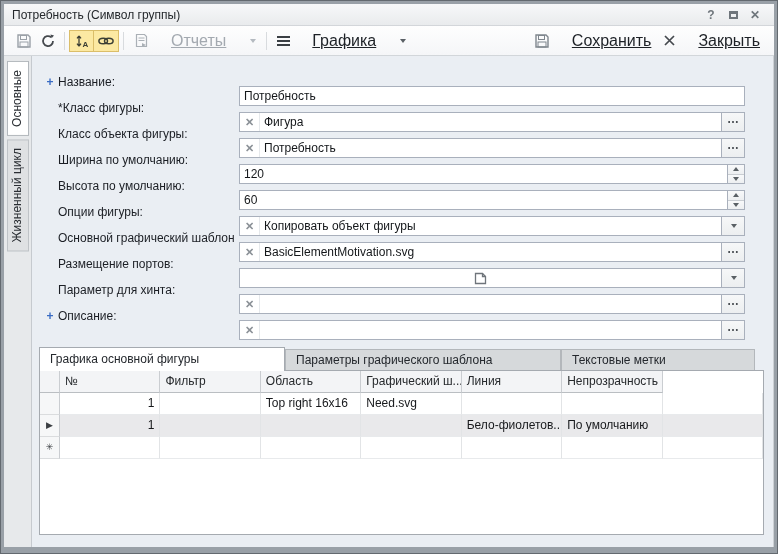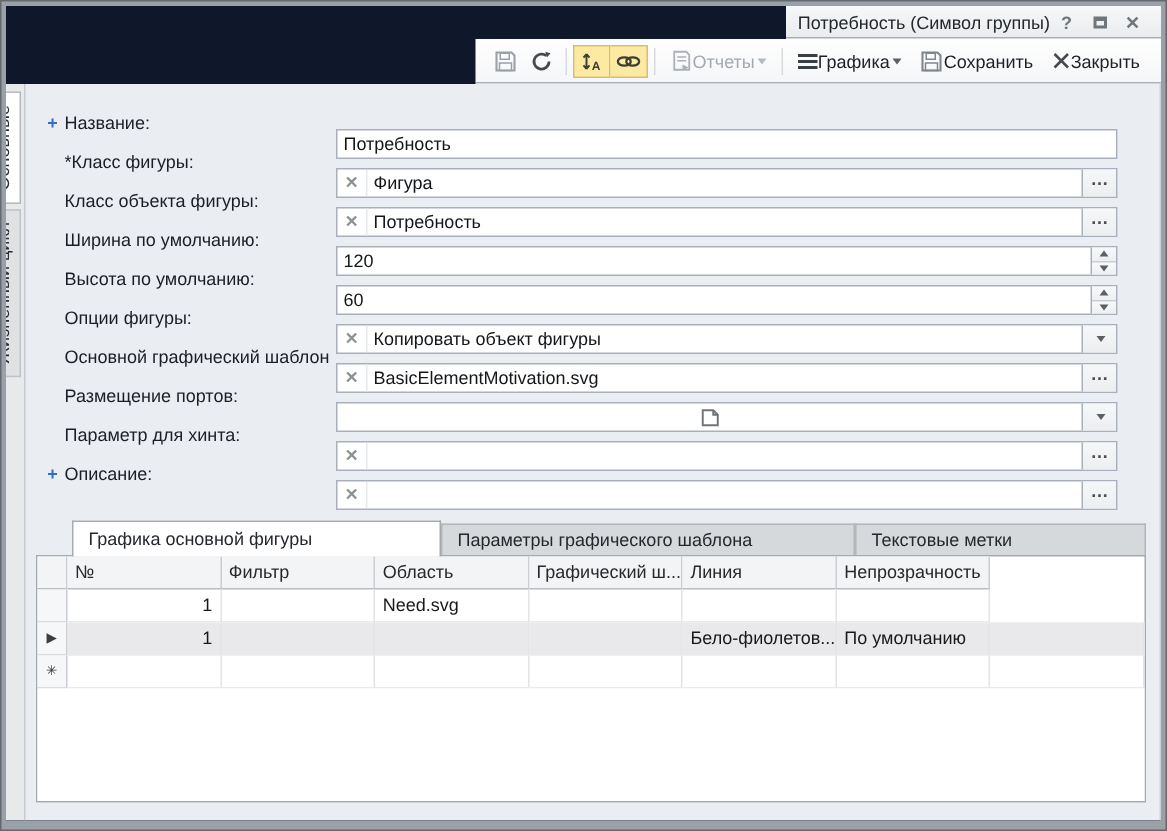--- a/index.html
+++ b/index.html
@@ -1,34 +1,34 @@
 <!DOCTYPE html>
 <html><head>
 <meta charset="utf-8">
 <style>
   * { margin:0; padding:0; box-sizing:border-box; }
   html,body { width:778px; height:554px; background:#d0d3d6; font-family:"Liberation Sans", sans-serif; }
   .window { position:relative; width:778px; height:554px; background:#99a0a7; border:1px solid #63696f; padding:3px 3px 6px 3px; }
-  .win-inner { width:100%; height:100%; background:#0f172a; display:flex; flex-direction:column; overflow:hidden;align-items:flex-end; }
+  .win-inner { width:100%; height:100%; background:#15803d; display:flex; flex-direction:column; overflow:hidden; }
 
   
   .titlebar { height:22px; flex:0 0 22px; background:linear-gradient(#f7f8f9,#e9ebed); border-bottom:1px solid #d3d6da; display:flex; align-items:center; padding:0 8px; }
   .title { font-size:12px; color:#24282c; }
   .tb-spacer { flex:1; }
   .tb-btn { width:22px; text-align:center; color:#6f767c; font-size:12px; font-weight:bold; cursor:default; }
   .max-glyph { display:inline-block; width:9px; height:8px; border:2px solid #6f767c; border-top-width:3px; vertical-align:middle; }
 
   
   .toolbar { height:30px; flex:0 0 30px; background:linear-gradient(#fefefe,#f5f6f8); border-bottom:1px solid #d2d6da; display:flex; align-items:center; padding:0 8px; }
   .tool-ico { width:24px; height:22px; display:flex; align-items:center; justify-content:center; }
   .tsep { width:1px; height:18px; background:#d8dbde; margin:0 4px; }
   .toggle-group { display:flex; }
   .toggle-btn { width:25px; height:22px; display:flex; align-items:center; justify-content:center; background:#fce9a2; border:1px solid #dbbe69; }
   .toggle-btn + .toggle-btn { border-left:none; }
-  .tool-txtbtn { display:flex; align-items:center; gap:0; padding:0 6px; height:22px; font-size:12px; color:#1d2126; }
+  .tool-txtbtn { display:flex; align-items:center; gap:22px; padding:0 6px; height:22px; font-size:16px; color:#1d2126;text-decoration:underline; }
   .tool-txtbtn.disabled { color:#a3a9b0; }
   .caret { width:0; height:0; border-left:3px solid transparent; border-right:3px solid transparent; border-top:4px solid #5a6065; margin-left:2px; }
   .caret.dim { border-top-color:#b4bac0; }
   .hamburger { display:inline-block; }
   .hamburger i { display:block; width:13px; height:2px; background:#3a3f44; margin:2px 0; }
 
   
   .body { flex:1; display:flex; min-height:0; }
   .vtabs { width:27px; flex:0 0 27px; background:#e7e9eb; padding-top:5px; }
   .vtab { writing-mode:vertical-rl; transform:rotate(180deg); font-size:12px; color:#2a2e33; background:#dfe1e3; border:1px solid #bfc3c7; padding:8px 2px; margin:0 0 3px 3px; width:22px; text-align:center; }
@@ -53,21 +53,21 @@
   .page-center { position:absolute; left:0; right:23px; top:0; bottom:0; display:flex; align-items:center; justify-content:center; }
 
   
   .splitter { height:18px; flex:0 0 18px; text-align:center; color:#8f959b; font-size:12px; font-weight:bold; letter-spacing:1px; line-height:18px; }
 
   
   .bottom { flex:1; display:flex; flex-direction:column; margin:0 9px 12px 7px; min-height:0; }
   .btabs { height:24px; flex:0 0 24px; display:flex; align-items:flex-end; }
   .btab { height:24px; font-size:12px; color:#24282d; background:#d6d9db; border:1px solid #b3b7bb; border-bottom:none; padding:0 10px; line-height:23px; white-space:nowrap; overflow:hidden; }
   .btab.active { background:#ffffff; border-color:#a5aab0; position:relative; z-index:2; }
-  .btab.t1 { width:246px;margin-left:24px; }
+  .btab.t1 { width:246px; }
   .btab.t2 { width:276px; height:22px; line-height:21px;margin-top:27px; }
   .btab.t3 { width:194px; height:22px; line-height:21px; }
   .grid { flex:1; border:1px solid #a5aab0; background:#fff; margin-top:-1px; display:flex; flex-direction:column; min-height:0; }
   .grow { display:grid; grid-template-columns:20px repeat(7,1fr); flex:0 0 22px; }
   .gcell { font-size:12px; padding:0 5px; line-height:21px; white-space:nowrap; overflow:hidden; border-right:1px solid #e2e4e6; border-bottom:1px solid #e8eaec; color:#17191c; }
   .ghead .gcell { background:#f3f4f6; border-right:1px solid #cacdd1; border-bottom:1px solid #babec2; color:#26292c; }
   .rowhdr { background:#f6f7f8; border-right:1px solid #cacdd1; border-bottom:1px solid #dadcde; text-align:center; font-size:9px; color:#3a3e42; line-height:21px; padding:0; }
   .num { text-align:right; }
   .grow.sel .gcell:not(.rowhdr) { background:#e9e9eb; }
   .gfill { flex:1; background:#fff; }
@@ -301,20 +301,21 @@
               <span class="gcell">Область</span>
               <span class="gcell">Графический ш...</span>
               <span class="gcell">Линия</span>
               <span class="gcell">Непрозрачность</span>
             </div>
 
             <div class="grow">
               <span class="gcell rowhdr"></span>
               <span class="gcell num">1</span>
               <span class="gcell"></span>
+              <span class="gcell">Top right 16x16</span>
               <span class="gcell">Need.svg</span>
               <span class="gcell"></span>
               <span class="gcell"></span>
               <span class="gcell"></span>
             </div>
 
             <div class="grow sel">
               <span class="gcell rowhdr">▶</span>
               <span class="gcell num">1</span>
               <span class="gcell"></span>

